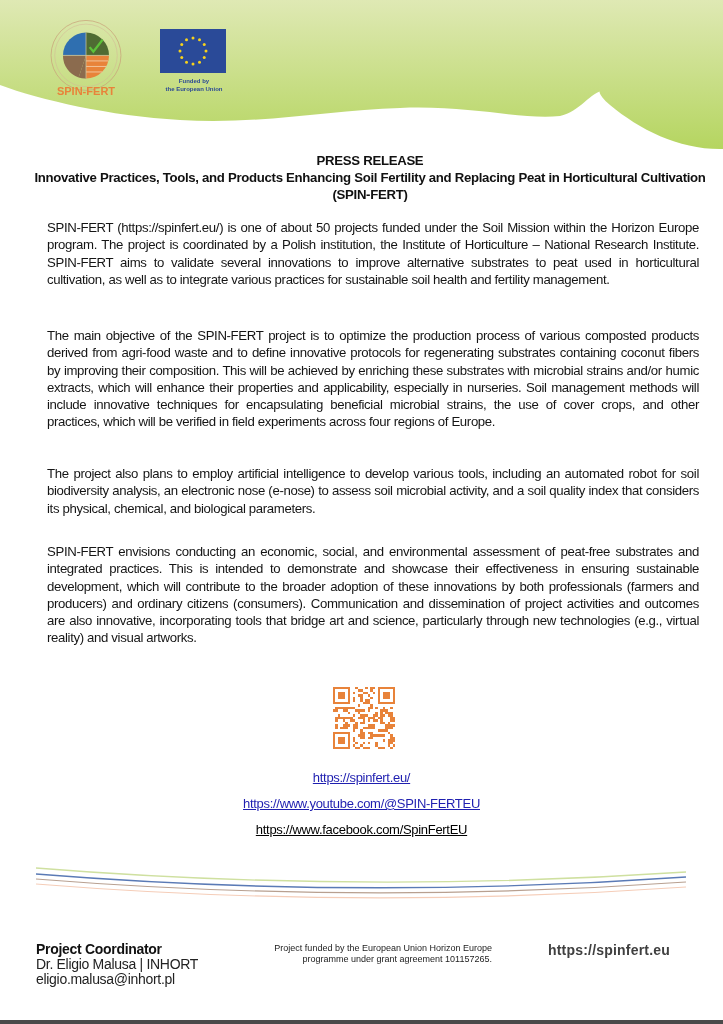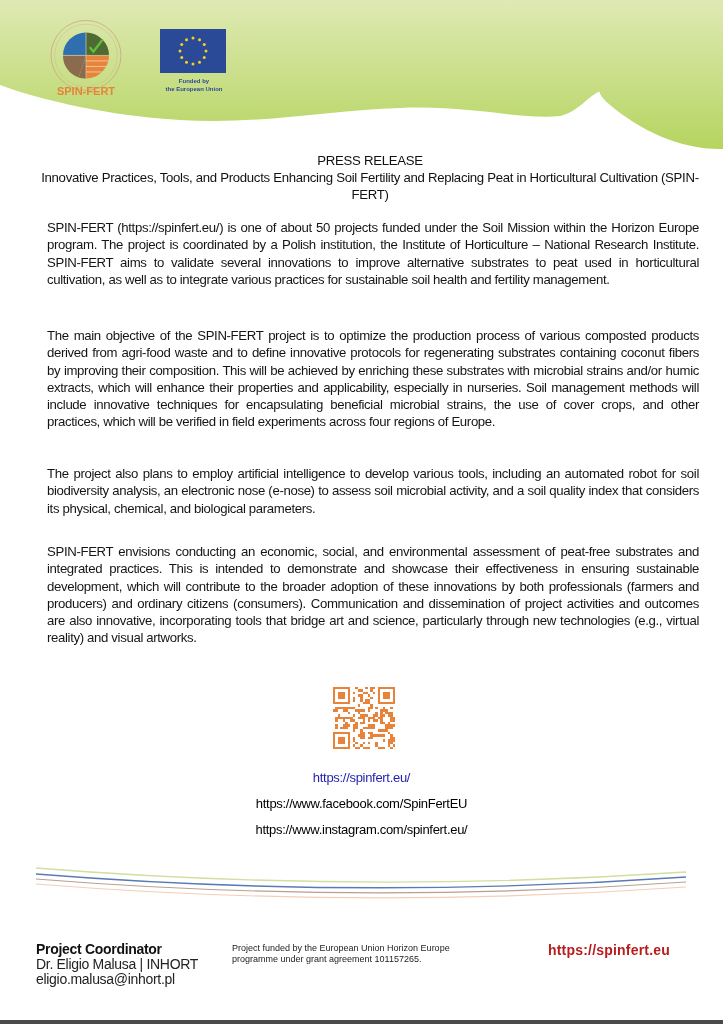--- a/index.html
+++ b/index.html
@@ -4,38 +4,38 @@
 <style>
   html, body { margin: 0; padding: 0; background: #ffffff; }
   body { width: 723px; height: 1024px; position: relative; overflow: hidden;
          font-family: "Liberation Sans", sans-serif; color: #111; }
   .header-bg { position: absolute; left: 0; top: 0; width: 723px; height: 160px; }
   .logo { position: absolute; left: 40px; top: 14px; width: 92px; height: 92px; }
   .eu-flag { position: absolute; left: 160px; top: 29px; width: 66px; height: 44px; }
   .eu-text { position: absolute; left: 150px; top: 77px; width: 88px; text-align: center;
              font-size: 6px; line-height: 8px; font-weight: bold; color: #2c4a95; }
   .title-block { position: absolute; left: 30px; top: 152px; width: 680px; text-align: center;
-                 font-weight: normal; font-size: 13.2px; line-height: 17px; font-stretch: condensed; letter-spacing: -0.3px; }
+                 font-weight: bold; font-size: 13.2px; line-height: 17px; font-stretch: condensed; letter-spacing: -0.3px; }
   .para { position: absolute; left: 35px; width: 652px; text-align: justify;
           font-size: 13.2px; line-height: 17.3px; letter-spacing: -0.35px; color: #151515; margin-left: 12px; }
   #p1 { top: 219px; }
   #p2 { top: 327px; }
   #p3 { top: 465px; }
   #p4 { top: 543px; }
   .qr { position: absolute; left: 333px; top: 687px; width: 62px; height: 62px; }
   .links { position: absolute; left: 150px; top: 765px; width: 423px; text-align: center; }
-  .link { display: block; font-size: 13px; line-height: 26px; color: #1f1fb0; 
+  .link { display: block; font-size: 13px; line-height: 26px; color: #1f1fb0; text-decoration: underline;
           letter-spacing: -0.3px; }
   .link.l3, .link.l4 { color: #000000; }
   .curves { position: absolute; left: 0; top: 862px; width: 723px; height: 40px; }
   .footer-left { position: absolute; left: 36px; top: 942px; font-size: 14px; line-height: 15px; color: #222; letter-spacing: -0.3px; }
   .footer-left .fl-title { font-weight: bold; color: #111; }
-  .footer-mid { position: absolute; left: 232px; top: 943px; width: 260px; text-align: left;
+  .footer-mid { position: absolute; left: 232px; top: 943px; width: 260px; text-align: right;
                 font-size: 9px; line-height: 11px; color: #222; }
-  .footer-right { position: absolute; left: 548px; top: 942px; font-size: 14px; font-weight: bold; color: #b91c1c; letter-spacing: 0.2px; }
+  .footer-right { position: absolute; left: 548px; top: 942px; font-size: 14px; font-weight: bold; color: #404040; letter-spacing: 0.2px; }
   .bottom-bar { position: absolute; left: 0; top: 1020px; width: 723px; height: 4px; background: #4a4a4a; }
 </style>
 </head>
 <body>
 
 <svg class="header-bg" viewBox="0 0 723 160" preserveAspectRatio="none">
   <defs>
     <linearGradient id="hg" x1="0" y1="0" x2="0" y2="1">
       <stop offset="0" stop-color="#dfe9b4"></stop>
       <stop offset="1" stop-color="#b5d560"></stop>
@@ -286,22 +286,22 @@
       <rect x="14" y="24" width="1" height="1"></rect>
       <rect x="18" y="24" width="1" height="1"></rect>
       <rect x="19" y="24" width="1" height="1"></rect>
       <rect x="20" y="24" width="1" height="1"></rect>
       <rect x="23" y="24" width="1" height="1"></rect>
     </g>
 </svg>
 
 <div class="links">
   <a class="link l1">https://spinfert.eu/</a>
+  <a class="link l2">https://www.youtube.com/@SPIN-FERTEU</a>
   <a class="link l3">https://www.facebook.com/SpinFertEU</a>
-  <a class="link l4">https://www.instagram.com/spinfert.eu/</a>
 </div>
 
 <svg class="curves" viewBox="0 0 723 40">
   <path d="M36,6 Q360,32 686,10" fill="none" stroke="#cfe0a0" stroke-width="1.4"></path>
   <path d="M36,12 Q360,38 686,15" fill="none" stroke="#5a7ab5" stroke-width="1.4"></path>
   <path d="M36,17 Q360,43 686,20" fill="none" stroke="#b8a090" stroke-width="1.2"></path>
   <path d="M36,22 Q360,48 686,25" fill="none" stroke="#f5cdb8" stroke-width="1.2"></path>
 </svg>
 
 <div class="footer-left">

